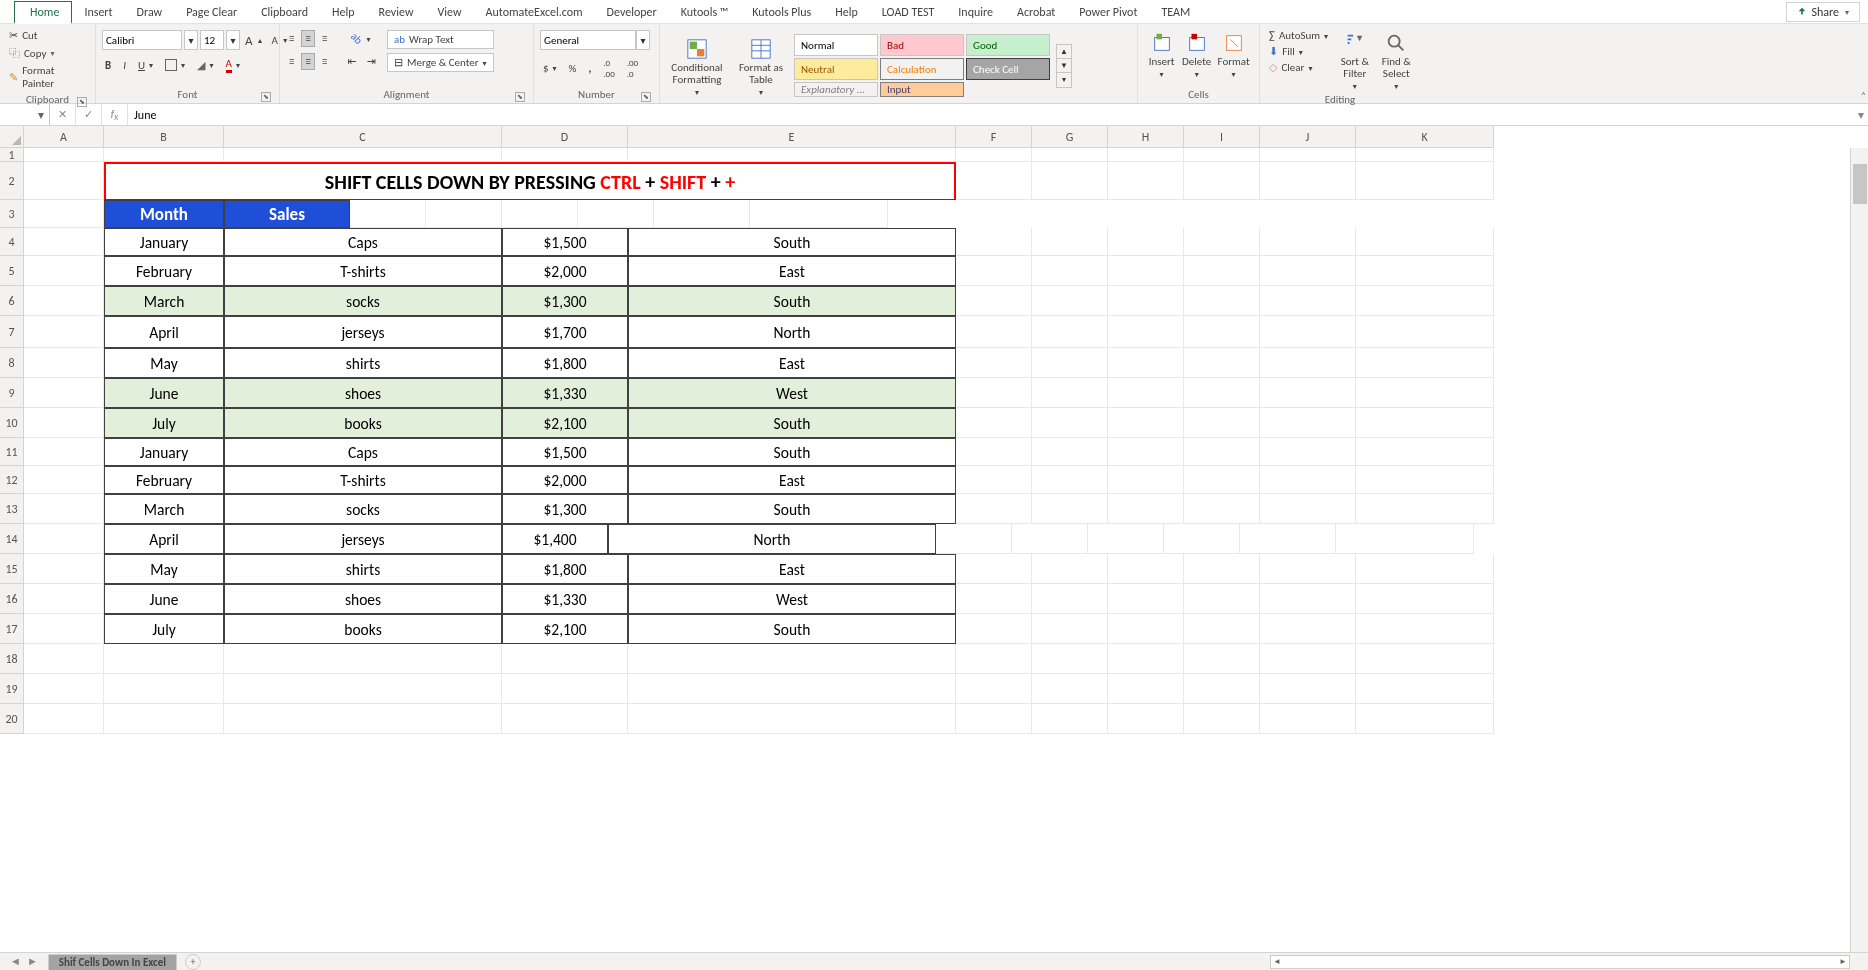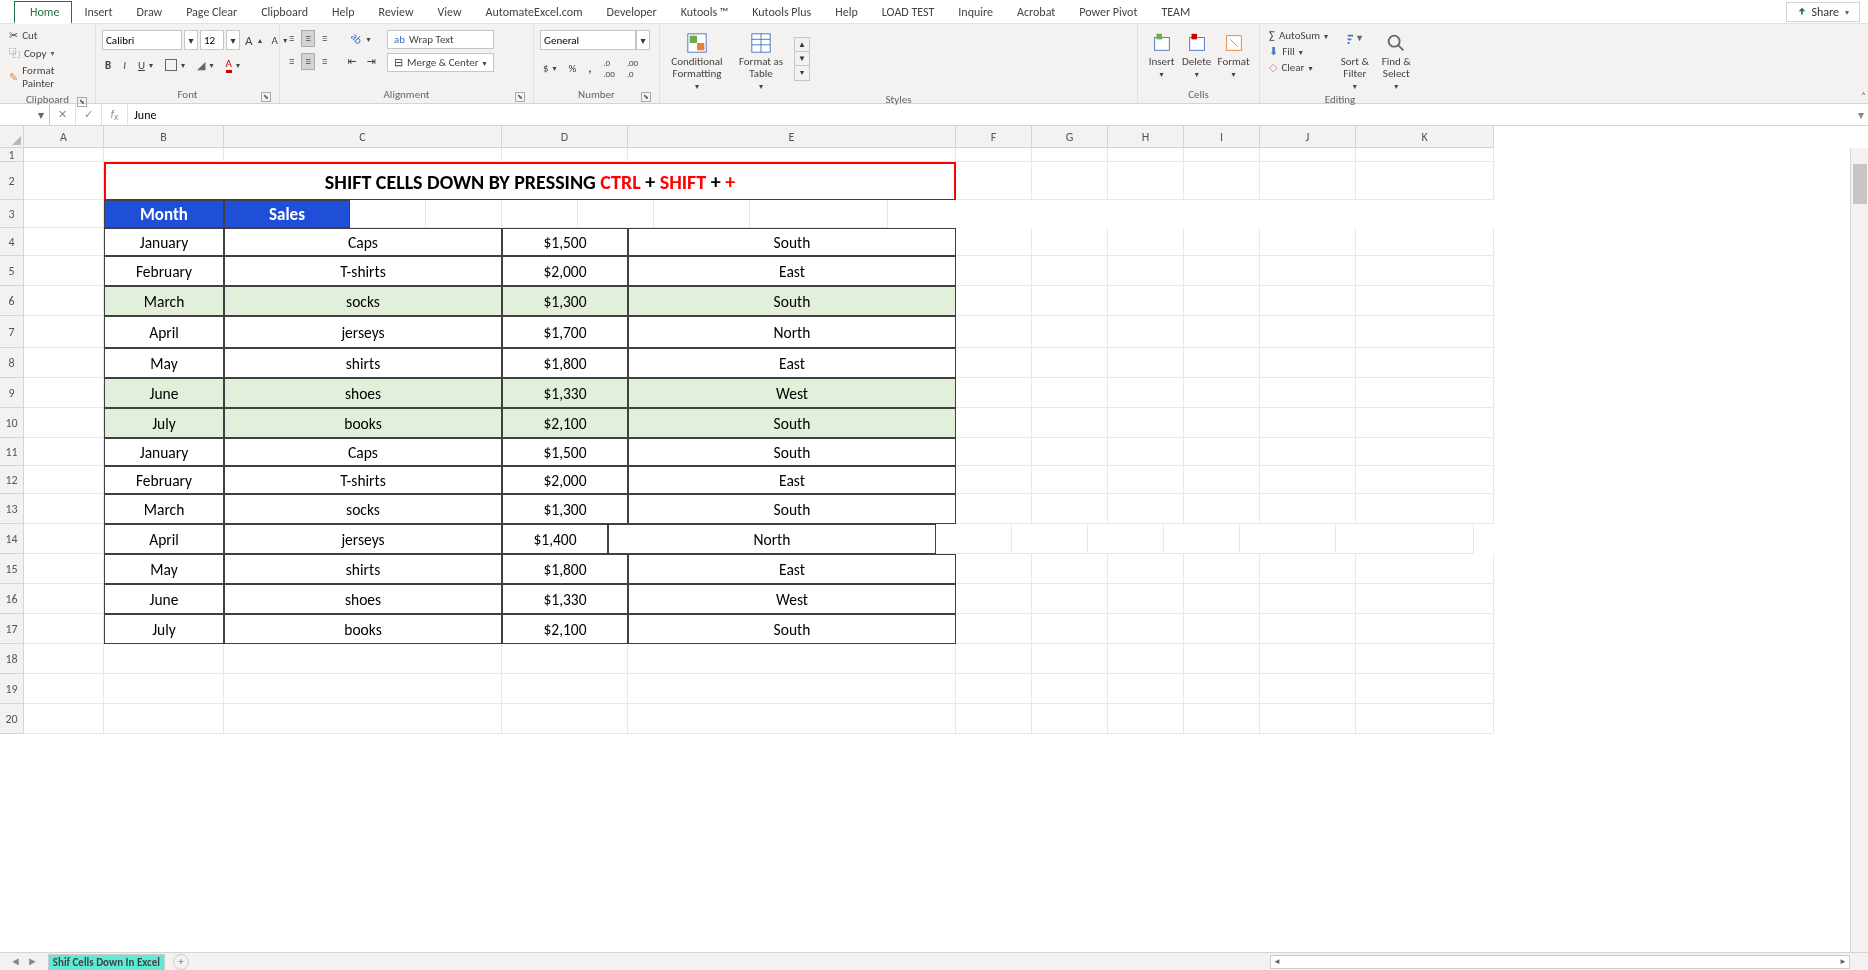--- a/index.html
+++ b/index.html
@@ -68,21 +68,21 @@
 .title-red { color:#ff0000; font-weight:bold; }
 
 
 .hdr-cell { background:#1f4fd8; color:#fff; font-weight:bold; border:1px solid #404040 !important; font-size:17px;}
 .data-cell { border:1px solid #404040 !important; background:#fff; font-size:15.5px; }
 .data-cell.green { background:#e2efda; }
 
 
 .sheet-bar { position:fixed; bottom:0; left:0; right:0; height:18px; background:#f3f2f1; border-top:1px solid #d4d4d4; display:flex; align-items:center; font-size:11px; }
 .sheet-nav { display:flex; gap:6px; padding:0 10px; color:#888;}
-.sheet-tab { padding:1px 4px; background:#5eead4; border:1px solid #ccc; border-bottom:none; font-weight:bold; color:#444;}
+.sheet-tab { padding:1px 10px; background:#a3a3a3; border:1px solid #ccc; border-bottom:none; font-weight:bold; color:#444;}
 .sheet-add { width:16px; height:16px; border:1px solid #ccc; border-radius:50%; text-align:center; line-height:14px; margin-left:8px; color:#666;}
 .scroll-h { margin-left:auto; width:580px; height:14px; border:1px solid #ccc; background:#fff; position:relative; margin-right:18px;}
 .scroll-h::before { content:"◄"; position:absolute; left:2px; font-size:8px; color:#666;}
 .scroll-h::after { content:"►"; position:absolute; right:2px; font-size:8px; color:#666;}
 .scroll-v { position:fixed; right:0; top:148px; bottom:18px; width:18px; border-left:1px solid #d4d4d4; background:#f3f2f1; }
 .scroll-v .thumb { width:14px; margin:16px auto 0; height:40px; background:#c8c6c4;}
 .collapse-ribbon { position:absolute; right:2px; bottom:1px; font-size:10px; color:#666;}
 
 svg { display:block; }
 </style>
@@ -252,27 +252,36 @@
       <div class="btn-big" style="width:54px;">
         <svg viewBox="0 0 24 24">
             <rect x="2" y="2" width="20" height="20" fill="#fff" stroke="#4472c4"></rect>
             <line x1="2" y1="8" x2="22" y2="8" stroke="#4472c4"></line>
             <line x1="2" y1="14" x2="22" y2="14" stroke="#4472c4"></line>
             <line x1="12" y1="2" x2="12" y2="22" stroke="#4472c4"></line>
           </svg>
         <span>Format as Table</span>
           <span style="font-size:8px;">▾</span>
       </div>
+      <div class="styles-gallery">
+        <div class="style-cell style-normal">Normal</div>
+        <div class="style-cell style-bad">Bad</div>
+        <div class="style-cell style-good">Good</div>
+        <div class="style-cell style-neutral">Neutral</div>
+        <div class="style-cell style-calc">Calculation</div>
+        <div class="style-cell style-check">Check Cell</div>
+        <div class="style-cell style-expl">Explanatory ...</div>
+        <div class="style-cell style-input">Input</div>
+      </div>
       <div class="gallery-nav">
         <div>▲</div>
         <div>▼</div>
         <div style="border-bottom:none;">▾</div>
       </div>
     </div>
-    <div class="group-label"><span>Styles</span></div>
   </div>
 
   <div class="group" style="width:122px;">
     <div class="group-body" style="gap:0; padding-top:2px;">
       <div class="btn-big" style="width:38px;">
         <svg viewBox="0 0 24 24">
             <rect x="4" y="6" width="16" height="14" fill="#fff" stroke="#4472c4"></rect>
             <rect x="6" y="2" width="6" height="6" fill="#70ad47"></rect>
           </svg>
         <span>Insert</span>

